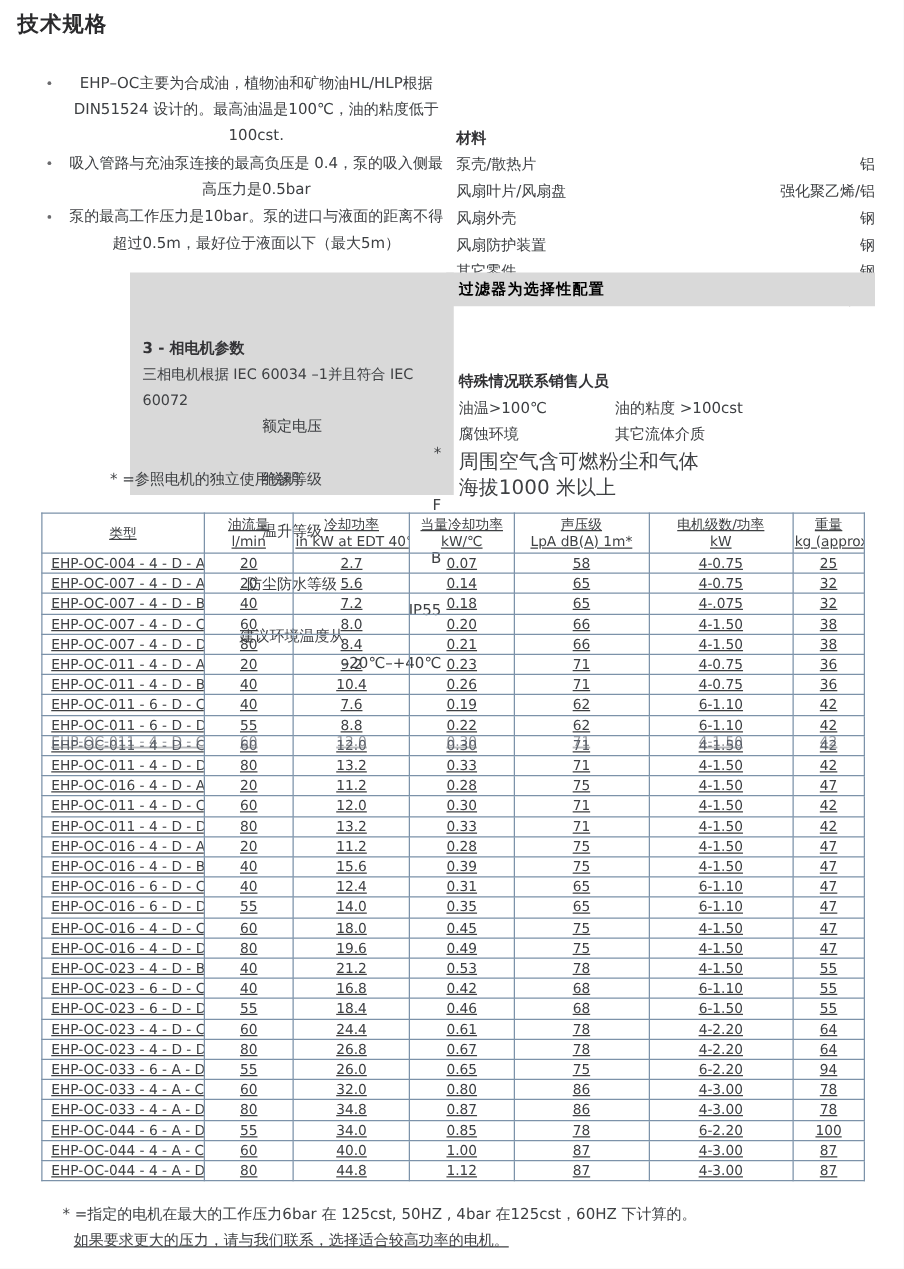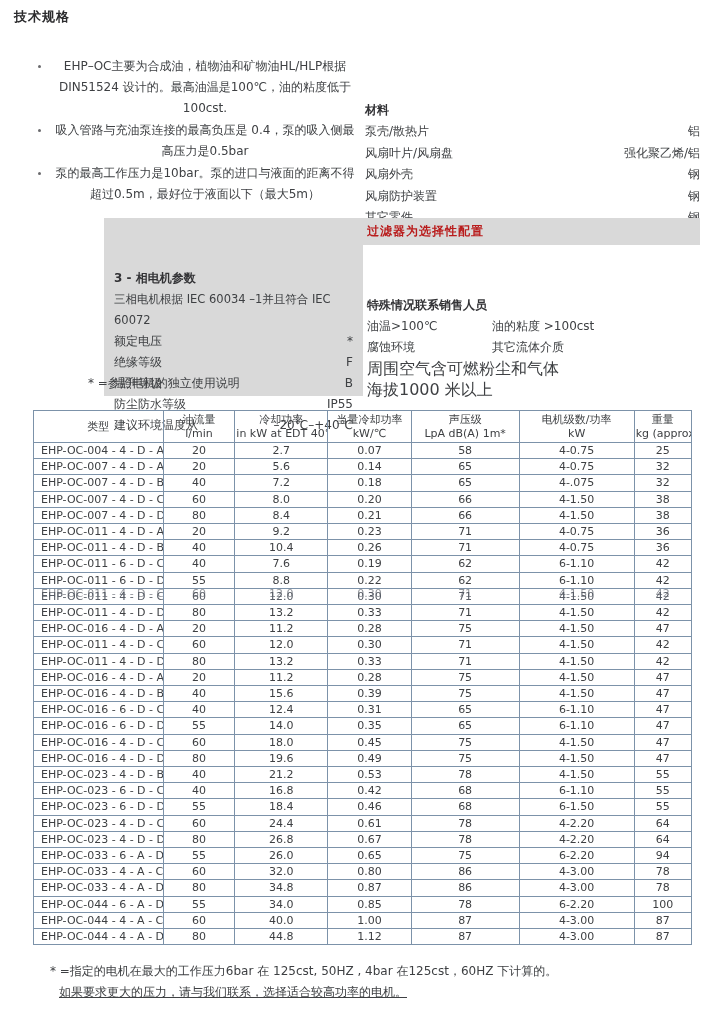--- a/index.html
+++ b/index.html
@@ -3,55 +3,55 @@
 <meta charset="utf-8">
 <style>
   html,body{margin:0;padding:0;background:#f2f2f2;}
   .page{
     position:relative;width:723px;height:1015px;background:#ffffff;
     font-family:"DejaVu Sans","Liberation Sans",sans-serif;
     color:#3e4043;overflow:hidden;margin:0 auto;
   }
   .page-title{
     position:absolute;left:14px;top:8px;margin:0;
-    font-size:13px;font-weight:bold;color:#2b2b2d;letter-spacing:1px;
+    font-size:17px;font-weight:bold;color:#2b2b2d;letter-spacing:1px;
   }
   
   .bullets{position:absolute;left:36px;top:56px;width:322px;margin:0;padding:0;list-style:none;text-align:center;}
   .bullets li{position:relative;padding-left:16px;font-size:12px;line-height:21px;margin:0 0 1px 0;}
   .bullets .dot{position:absolute;left:2px;top:9px;width:3px;height:3px;background:#6a6a6d;border-radius:50%;}
   
   .materials{position:absolute;left:365px;top:56px;width:335px;}
   .sec-title{font-size:12px;font-weight:bold;line-height:21px;color:#333336;margin-top:44px;}
   .kv-row{display:flex;justify-content:space-between;font-size:12px;line-height:21.5px;}
   .kv-row .kv-label{text-align:center;}
   .kv-row .kv-value{text-align:right;}
   
   .motor-box{
     position:absolute;left:104px;top:218px;width:259px;height:178px;
     background:#d9d9d9;padding:6px 10px 0 10px;box-sizing:border-box;
   }
   .motor-standard{font-size:11.5px;line-height:21px;}
-  .motor-box .kv-row{line-height:21px;}
+  .motor-box .kv-row{line-height:21px;flex-direction:column;}
   
   .filter-header{
     position:absolute;left:357px;top:218px;width:343px;height:27px;
     background:#d9d9d9;box-sizing:border-box;padding-left:10px;
-    font-size:12px;font-weight:bold;line-height:27px;color:#b91c1c;letter-spacing:1px;
+    font-size:12px;font-weight:bold;line-height:27px;color:#000000;letter-spacing:1px;
   }
   .special{position:absolute;left:367px;top:251px;width:333px;}
   .special .pair{display:flex;font-size:12px;line-height:21px;}
   .special .pair .c1{width:125px;}
   .special .line{font-size:16px;line-height:21px;}
   .footnote{position:absolute;left:88px;top:375px;font-size:12px;color:#3e4043;}
   
   .spec-table{
     position:absolute;left:33px;top:410px;width:659px;
     border-collapse:collapse;table-layout:fixed;
-    font-size:11px;color:#3e4043;
+    font-size:11px;color:#3e4043;text-decoration:underline;
   }
   .spec-table th,.spec-table td{
     border:1px solid #7c92a9;padding:0;overflow:hidden;white-space:nowrap;
   }
   .spec-table th{font-weight:normal;line-height:13.5px;padding:2px 1px;text-align:center;}
   .spec-table td{height:15.2px;line-height:15.2px;text-align:center;}
   .spec-table td.type-cell{text-align:left;padding-left:7px;}
   .spec-table tr.ghost td{
     color:#565b64;
     text-shadow:0 -3.5px 0 rgba(86,91,100,0.65);

